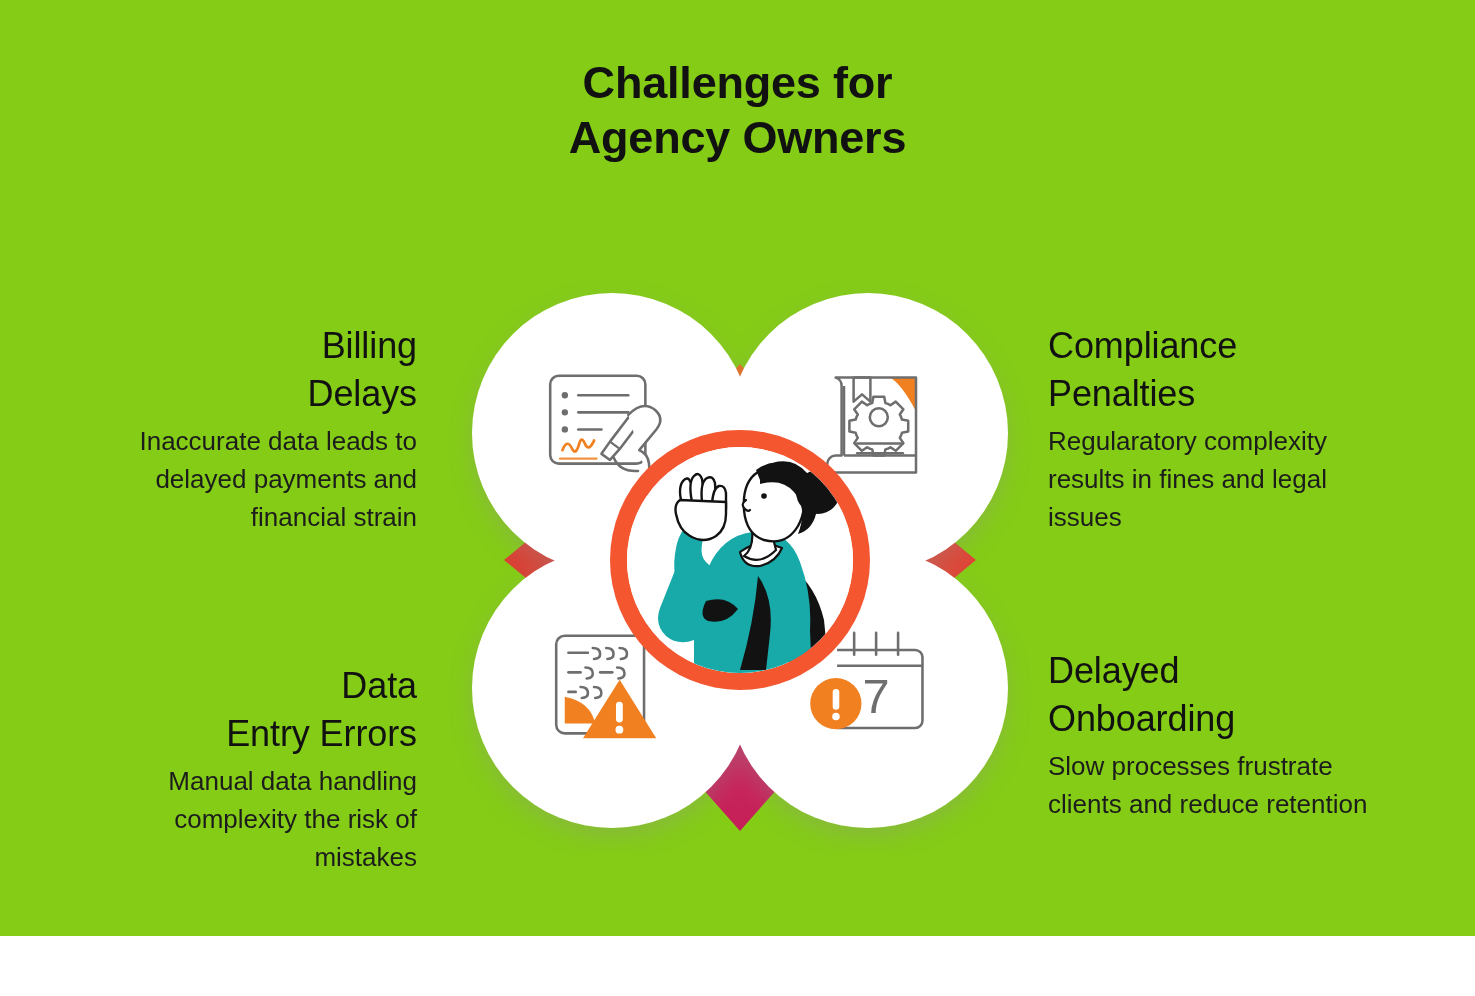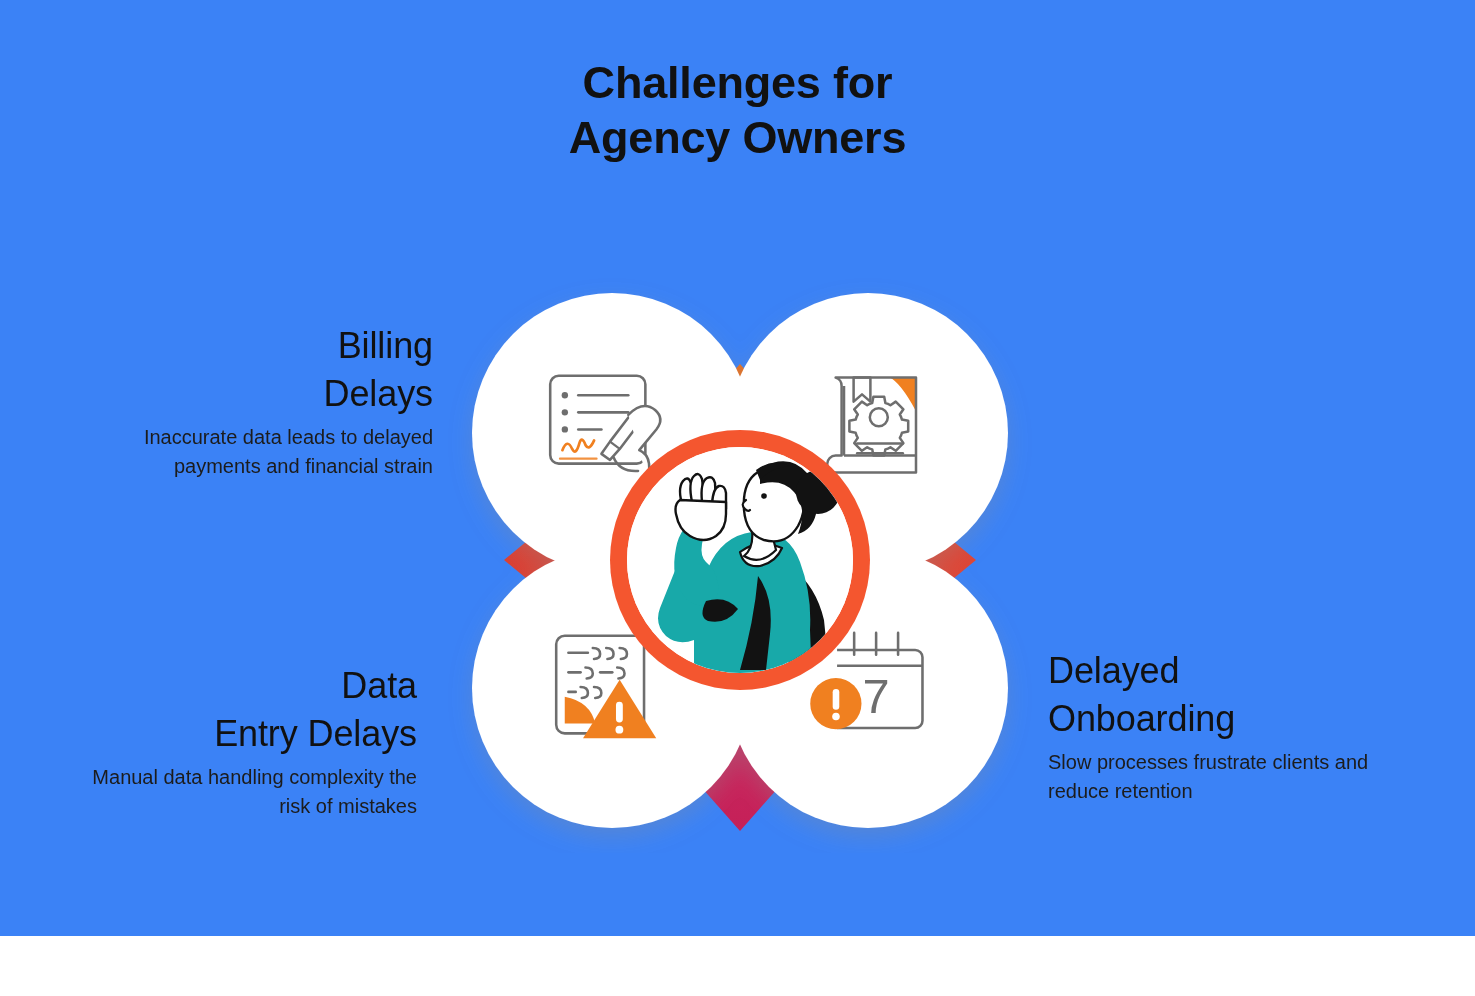--- a/index.html
+++ b/index.html
@@ -14,21 +14,21 @@
     color: #1a1a1a;
     overflow: hidden;
     position: relative;
   }
 
   .canvas {
     position: absolute;
     inset: 0;
     width: 1475px;
     height: 936px;
-    background: #3b82f6;
+    background: #84cc16;
   }
 
   
   .title {
     position: absolute;
     left: 0;
     top: 55px;
     width: 1475px;
     text-align: center;
     font-size: 45px;
@@ -47,29 +47,29 @@
   .block .heading {
     font-size: 36px;
     font-weight: 400;
     line-height: 1.32;
     color: #111111;
     white-space: pre-line;
     letter-spacing: -0.1px;
   }
   .block .body {
     margin-top: 6px;
-    font-size: 20px;
+    font-size: 26px;
     font-weight: 400;
     line-height: 1.46;
     color: #1c1c1c;
   }
   .block.left  { text-align: right; }
   .block.right { text-align: left; }
 
-  #block-billing     { left: 88px;   top: 322px; }
+  #block-billing     { left: 72px;   top: 322px; }
   #block-compliance  { left: 1048px; top: 322px; }
   #block-dataentry   { left: 72px;   top: 662px; }
   #block-onboarding  { left: 1048px; top: 647px; }
 
   
   .graphic {
     position: absolute;
     left: 440px;
     top: 268px;
     width: 600px;
@@ -84,24 +84,29 @@
 
   <div class="title">Challenges for
 Agency Owners</div>
 
   <div class="block left" id="block-billing">
     <div class="heading">Billing
 Delays</div>
     <div class="body">Inaccurate data leads to delayed payments and financial strain</div>
   </div>
 
+  <div class="block right" id="block-compliance">
+    <div class="heading">Compliance
+Penalties</div>
+    <div class="body">Regularatory complexity results in fines and legal issues</div>
+  </div>
 
   <div class="block left" id="block-dataentry">
     <div class="heading">Data
-Entry Delays</div>
+Entry Errors</div>
     <div class="body">Manual data handling complexity the risk of mistakes</div>
   </div>
 
   <div class="block right" id="block-onboarding">
     <div class="heading">Delayed
 Onboarding</div>
     <div class="body">Slow processes frustrate clients and reduce retention</div>
   </div>
 
   <div class="graphic">

